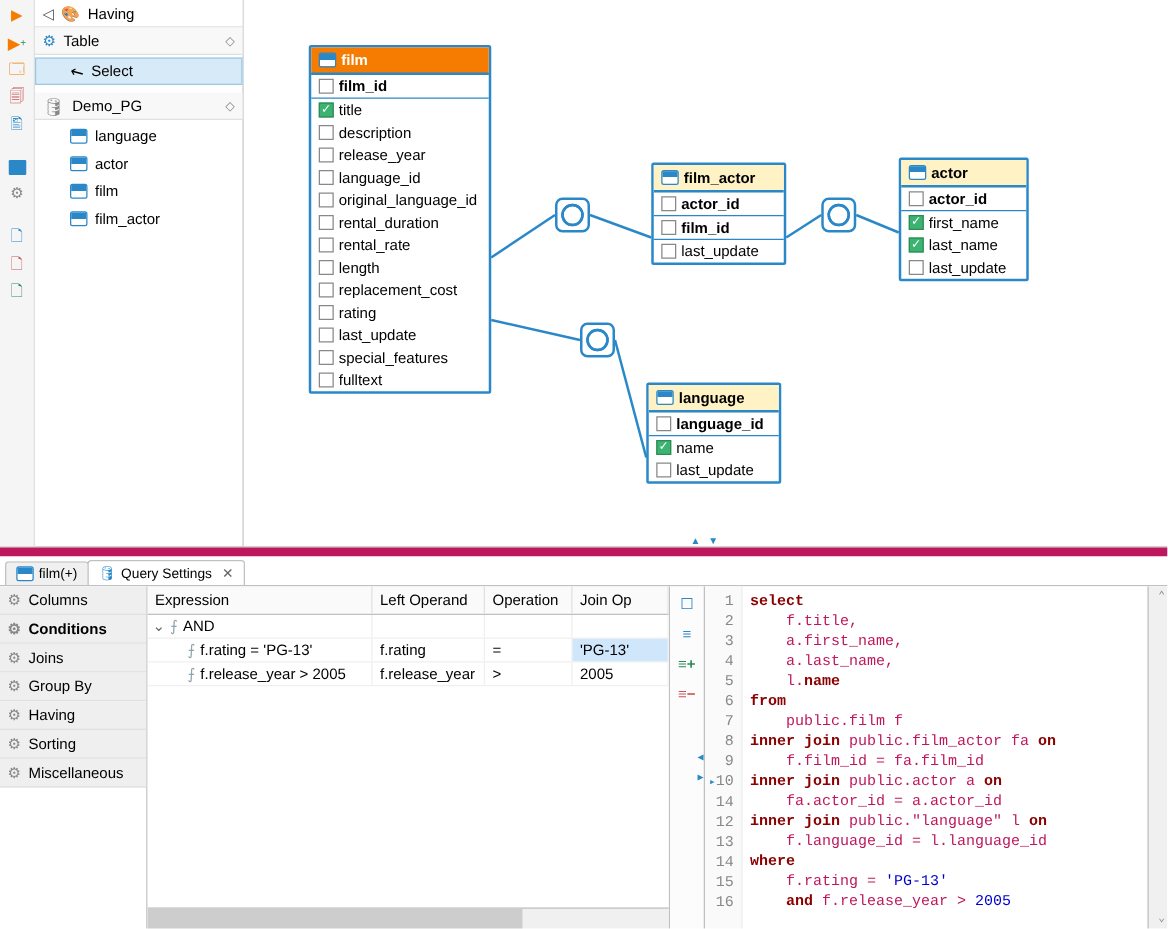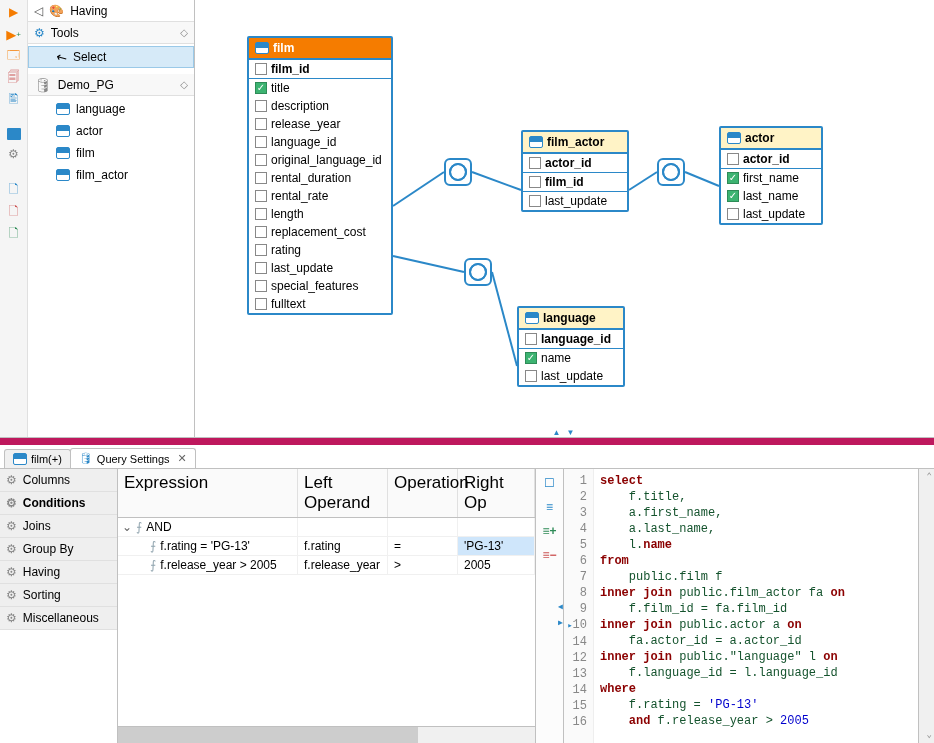--- a/index.html
+++ b/index.html
@@ -45,41 +45,41 @@
 .tab { padding: 3px 8px; border: 1px solid #c0c0c0; border-bottom: none; background: #f0f0f0; display: flex; align-items: center; gap: 4px; font-size: 11px; margin-right: -1px; border-radius: 3px 3px 0 0; }
 .tab.active { background: #fff; position: relative; z-index: 2; }
 .tab .close { margin-left: 4px; color: #666; }
 
 .bottom-body { flex: 1; display: flex; overflow: hidden; }
 .sections-col { width: 118px; border-right: 1px solid #c0c0c0; background: #fff; }
 .section-item { display: flex; align-items: center; gap: 6px; padding: 4px 6px; border-bottom: 1px solid #e0e0e0; background: #efefef; cursor: default; }
 .section-item.active { font-weight: bold; background: #efefef; }
 
 .grid-area { flex: 0 0 418px; border-right: 1px solid #c0c0c0; display: flex; flex-direction: column; overflow: hidden; }
-.grid-header { display: flex; border-bottom: 1px solid #c0c0c0; background: #fafafa; font-size: 17px; }
+.grid-header { display: flex; border-bottom: 1px solid #c0c0c0; background: #fafafa; font-size: 12px; }
 .gh { padding: 4px 6px; border-right: 1px solid #e0e0e0; }
 .gh.c1 { width: 180px; } .gh.c2 { width: 90px; } .gh.c3 { width: 70px; } .gh.c4 { flex:1; }
 .grid-body { flex: 1; overflow: auto; background: #fff; }
 .grow { display: flex; border-bottom: 1px solid #f0f0f0; font-size: 12px; }
 .gc { padding: 2px 6px; border-right: 1px solid #f0f0f0; overflow: hidden; white-space: nowrap; }
 .gc.c1 { width: 180px; display:flex; align-items:center; gap:4px; } .gc.c2 { width: 90px; } .gc.c3 { width: 70px; } .gc.c4 { flex:1; }
 .grow.sel .gc.c4 { background: #cfe6fb; }
 .hscroll { height: 17px; background: #f0f0f0; border-top: 1px solid #c0c0c0; position: relative; }
 .hscroll .thumb { position: absolute; left: 0; top: 0; height: 100%; width: 300px; background: #cdcdcd; }
 
 .btn-col { width: 28px; border-right: 1px solid #c0c0c0; background: #fcfcfc; display: flex; flex-direction: column; align-items: center; padding-top: 6px; gap: 8px; }
 .btn-col .tb { width: 18px; height: 16px; display: flex; align-items: center; justify-content: center; cursor: pointer; }
 
 .sql-pane { flex: 1; position: relative; font-family: Consolas, "Courier New", monospace; font-size: 12px; line-height: 16px; background: #fff; }
 .gutter { position: absolute; left: 0; top: 0; bottom: 0; width: 30px; text-align: right; color: #888; padding: 4px 6px 4px 0; background: #fafafa; border-right: 1px solid #eee; }
 .code { position: absolute; left: 30px; right: 16px; top: 0; bottom: 0; padding: 4px 6px; white-space: pre; overflow: hidden; }
 .kw { color: #8b0000; font-weight: bold; }
 .num { color: #0000cd; }
 .str { color: #0000cd; }
-.ident { color: #14532d; }
+.ident { color: #be185d; }
 .vscroll { position: absolute; right: 0; top: 0; bottom: 0; width: 16px; background: #f0f0f0; border-left: 1px solid #c0c0c0; }
 
 .mini-icon { display: inline-block; width: 14px; height: 12px; border: 1px solid #2b88c8; border-radius: 2px; position: relative; background: linear-gradient(#2b88c8 0 50%, #fff 50% 100%); }
 
 .gear { color: #888; font-size: 12px; }
 .gear.blue { color: #2b88c8; }
 
 .kbd-join { width:14px; height:14px; position:relative; display:inline-block; }
 .kbd-join::before, .kbd-join::after { content:""; position:absolute; width:10px; height:10px; border:1.5px solid #2b88c8; border-radius:50%; top:1px; }
 .kbd-join::before { left:0; } .kbd-join::after { right:0; }
@@ -107,21 +107,21 @@
     <span class="ic" style="color:#2e8b57;">🗋</span>
   </div>
   <div class="panel-col">
     <div class="panel-header">
       <span style="color:#555;">◁</span>
       <span>🎨</span>
       <span>Having</span>
     </div>
     <div class="panel-header section">
       <span class="gear blue">⚙</span>
-      <span>Tools</span>
+      <span>Table</span>
       <span class="collapse">◇</span>
     </div>
     <div class="tree">
       <div class="tree-item selected">
         <span class="sel-arrow">↖</span>
         <span>Select</span>
       </div>
     </div>
     <div class="panel-header section" style="margin-top:4px;">
       <span class="db-icon">🛢</span>
@@ -327,21 +327,21 @@
         <div class="section-item">
           <span class="gear">⚙</span>
           <span>Miscellaneous</span>
         </div>
       </div>
     <div class="grid-area">
       <div class="grid-header">
         <div class="gh c1">Expression</div>
         <div class="gh c2">Left Operand</div>
         <div class="gh c3">Operation</div>
-        <div class="gh c4">Right Op</div>
+        <div class="gh c4">Join Op</div>
       </div>
       <div class="grid-body" id="grid-body">
         <div class="grow">
           <div class="gc c1" style="padding-left:4px;">
               <span style="color:#666;">⌄</span> 
               <span style="color:#90a4ae;">⨍</span> 
               <span>AND</span>
             </div>
           <div class="gc c2"></div>
             <div class="gc c3"></div>

